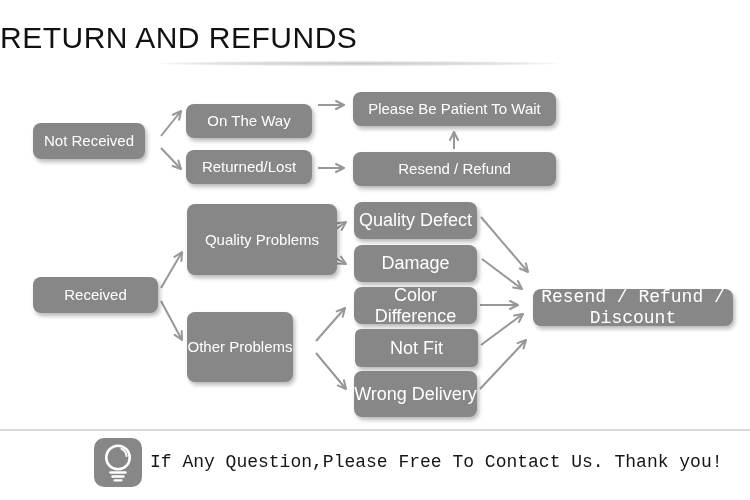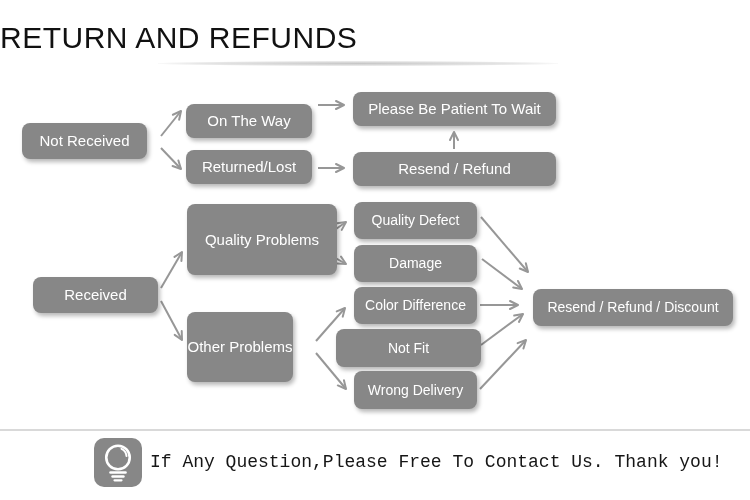--- a/index.html
+++ b/index.html
@@ -51,21 +51,21 @@
     position:absolute;
     display:flex;align-items:center;justify-content:center;
     text-align:center;
     background:var(--node-fill);
     color:var(--node-text);
     border-radius:8px;
     font-size:15px;
     line-height:1.15;
     box-shadow:2px 3px 4px rgba(0,0,0,0.28);
   }
-  .node.small{font-size:14px;}
+  .node.small{font-size:18px;}
   .footer-divider{
     position:absolute;
     left:0;top:429px;
     width:750px;height:2px;
     background:var(--divider);
   }
   .bulb-badge{
     position:absolute;
     left:94px;top:438px;
     width:48px;height:49px;
@@ -106,34 +106,34 @@
     <line class="arrowline" x1="316" y1="247" x2="346" y2="264" marker-end="url(#ah)"></line>
     <line class="arrowline" x1="316" y1="341" x2="345" y2="308" marker-end="url(#ah)"></line>
     <line class="arrowline" x1="316" y1="353" x2="346" y2="389" marker-end="url(#ah)"></line>
     <line class="arrowline" x1="481" y1="217" x2="528" y2="272" marker-end="url(#ah)"></line>
     <line class="arrowline" x1="482" y1="259" x2="522" y2="289" marker-end="url(#ah)"></line>
     <line class="arrowline" x1="480" y1="305" x2="518" y2="305" marker-end="url(#ah)"></line>
     <line class="arrowline" x1="481" y1="345" x2="523" y2="314" marker-end="url(#ah)"></line>
     <line class="arrowline" x1="480" y1="389" x2="526" y2="340" marker-end="url(#ah)"></line>
   </svg>
 
-  <div class="node" style="left:22px;top:123px;width:125px;height:36px;">Not Received</div>
+  <div class="node" style="left:33px;top:123px;width:112px;height:36px;">Not Received</div>
   <div class="node" style="left:186px;top:88px;width:126px;height:34px;margin-top:16px;">On The Way</div>
   <div class="node" style="left:353px;top:92px;width:203px;height:34px;">Please Be Patient To Wait</div>
   <div class="node" style="left:186px;top:150px;width:126px;height:34px;">Returned/Lost</div>
   <div class="node" style="left:353px;top:152px;width:203px;height:34px;">Resend / Refund</div>
   <div class="node" style="left:33px;top:277px;width:125px;height:36px;">Received</div>
   <div class="node" style="left:187px;top:204px;width:150px;height:71px;">Quality Problems</div>
   <div class="node" style="left:187px;top:312px;width:106px;height:70px;">Other Problems</div>
   <div class="node small" style="left:354px;top:202px;width:123px;height:37px;">Quality Defect</div>
   <div class="node small" style="left:354px;top:245px;width:123px;height:37px;">Damage</div>
   <div class="node small" style="left:354px;top:287px;width:123px;height:37px;">Color Difference</div>
-  <div class="node small" style="left:336px;top:329px;width:145px;height:38px;">Not Fit</div>
-  <div class="node small" style="left:354px;top:371px;width:123px;height:38px;">Wrong Delivery</div>
-  <div class="node small" style="left:533px;top:289px;width:200px;height:37px;">Resend / Refund / Discount</div>
+  <div class="node small" style="left:355px;top:329px;width:123px;height:38px;border-radius:6px;">Not Fit</div>
+  <div class="node small" style="left:354px;top:371px;width:123px;height:46px;">Wrong Delivery</div>
+  <div class="node small" style="left:533px;top:289px;width:200px;height:37px;font-family:Liberation Mono, monospace;">Resend / Refund / Discount</div>
 
   <div class="footer-divider"></div>
 
   <div class="bulb-badge">
     <svg width="48" height="49" viewBox="0 0 48 49" xmlns="http://www.w3.org/2000/svg">
       <circle cx="24" cy="19.5" r="11.75" fill="none" stroke="#ffffff" stroke-width="2.6"></circle>
       <path d="M27.5,10.8 a 8.8,8.8 0 0 1 5,7.2" fill="none" stroke="#ffffff" stroke-width="2" stroke-linecap="round"></path>
       <path d="M16.5,34.5 H31.5" stroke="#ffffff" stroke-width="2.6" stroke-linecap="round"></path>
       <path d="M18.5,38.5 H29.5" stroke="#ffffff" stroke-width="2.4" stroke-linecap="round"></path>
       <path d="M20.5,42.3 H27.5" stroke="#ffffff" stroke-width="2.2" stroke-linecap="round"></path>

